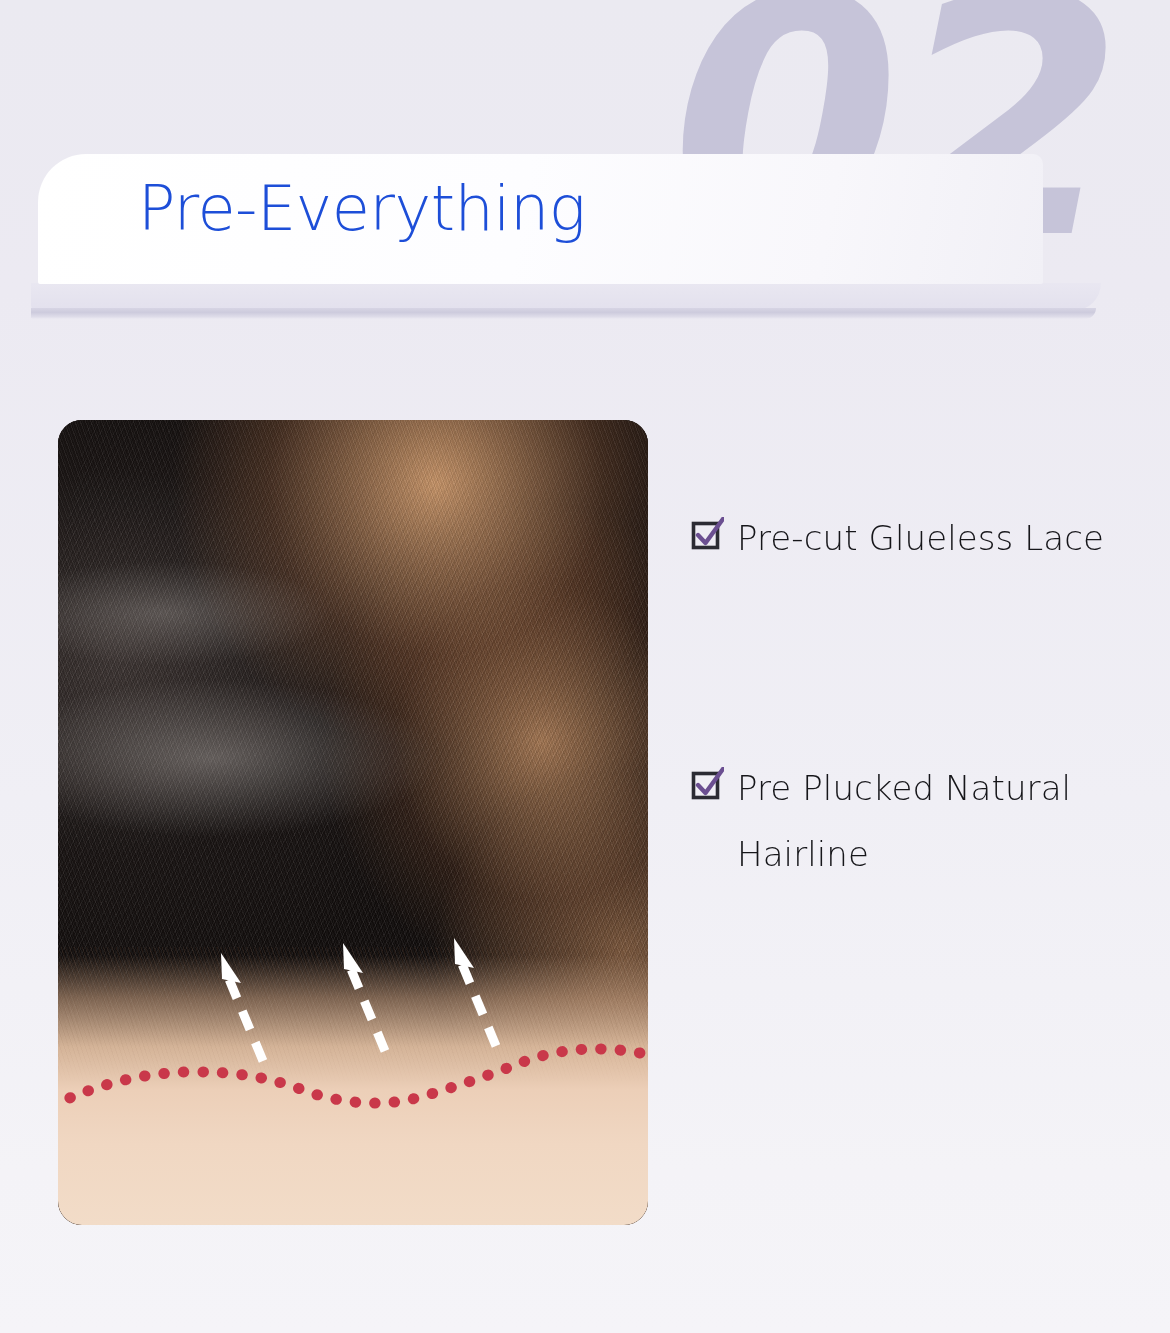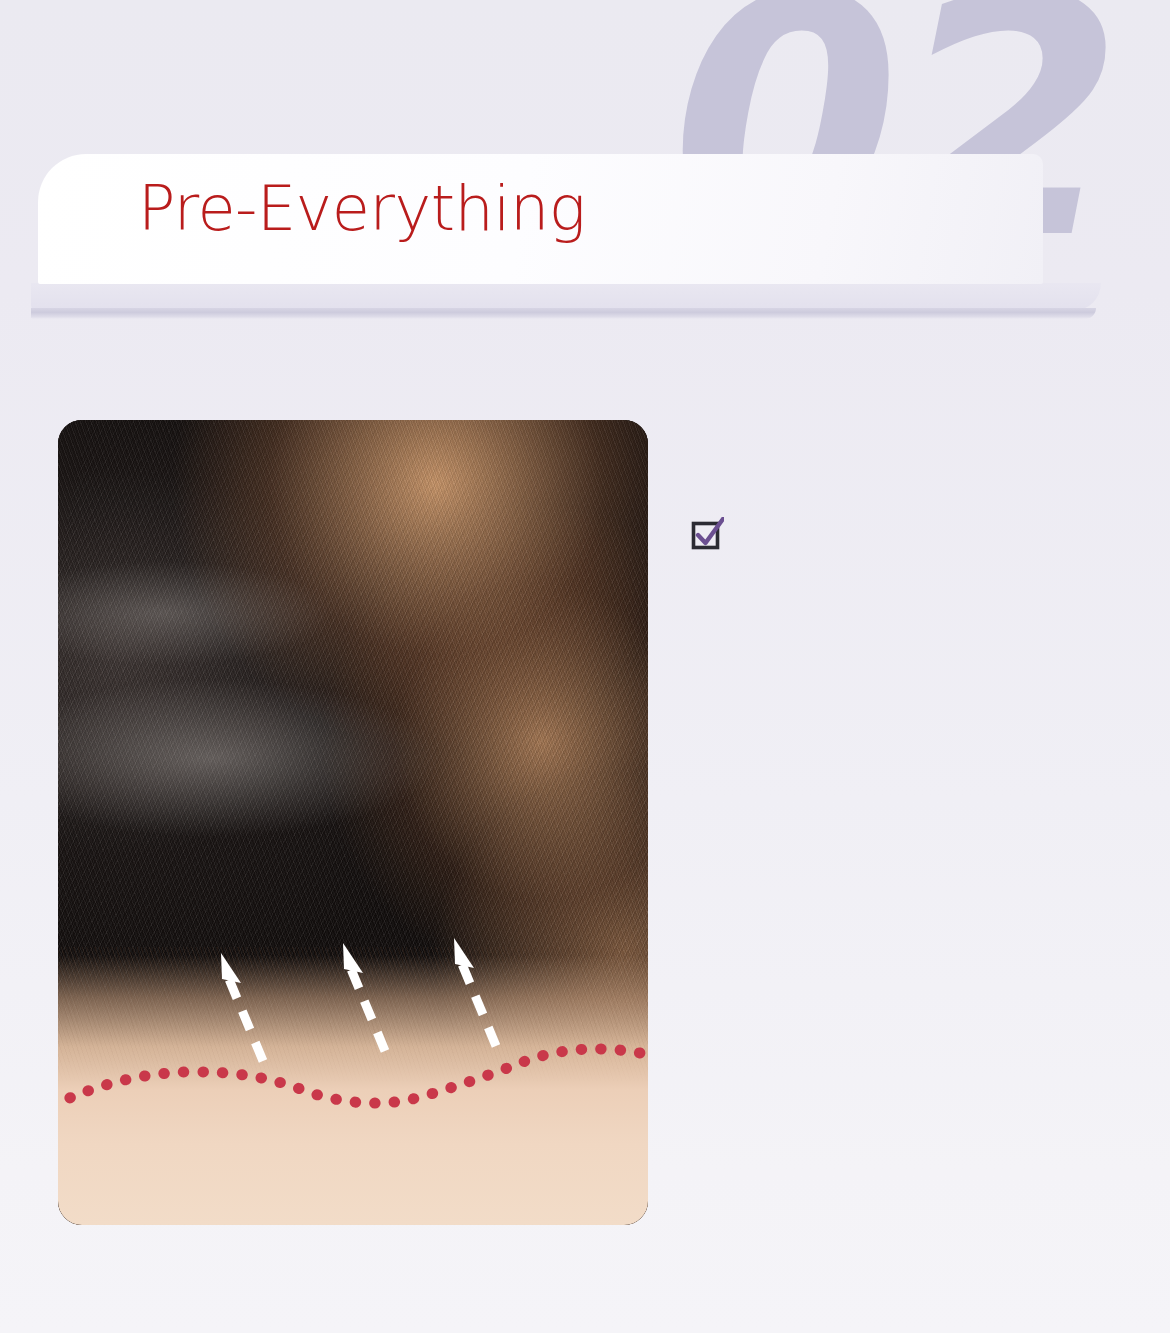--- a/index.html
+++ b/index.html
@@ -78,21 +78,21 @@
 
   #page-title {
     position: absolute;
     left: 138px;
     top: 178px;
     font-family: "DejaVu Sans", sans-serif;
     font-weight: 300;
     font-size: 62px;
     line-height: 1;
     letter-spacing: -0.5px;
-    color: #b91c1c;
+    color: #1d4ed8;
     white-space: nowrap;
     z-index: 6;
   }
 
   
   #product-photo {
     position: absolute;
     left: 58px;
     top: 420px;
     width: 590px;
@@ -262,18 +262,30 @@
 <div id="feature-list">
 
   <div class="feature-item">
     <div class="feature-row">
       <span class="checkbox-icon">
         <svg viewBox="0 0 34 34" width="34" height="34">
           <rect x="3.5" y="6.5" width="24" height="24" fill="none" stroke="#2b2b33" stroke-width="3.6"></rect>
           <path d="M 8 18 L 15.5 26 L 33 2" fill="none" stroke="#6b4f91" stroke-width="4.4" stroke-linecap="round" stroke-linejoin="round"></path>
         </svg>
       </span>
+      <span class="feature-text">Pre-cut Glueless Lace</span>
     </div>
   </div>
 
+  <div class="feature-item">
+    <div class="feature-row">
+      <span class="checkbox-icon">
+        <svg viewBox="0 0 34 34" width="34" height="34">
+          <rect x="3.5" y="6.5" width="24" height="24" fill="none" stroke="#2b2b33" stroke-width="3.6"></rect>
+          <path d="M 8 18 L 15.5 26 L 33 2" fill="none" stroke="#6b4f91" stroke-width="4.4" stroke-linecap="round" stroke-linejoin="round"></path>
+        </svg>
+      </span>
+      <span class="feature-text">Pre Plucked Natural Hairline</span>
+    </div>
+  </div>
 
 
 </div>
 
 </body></html>

